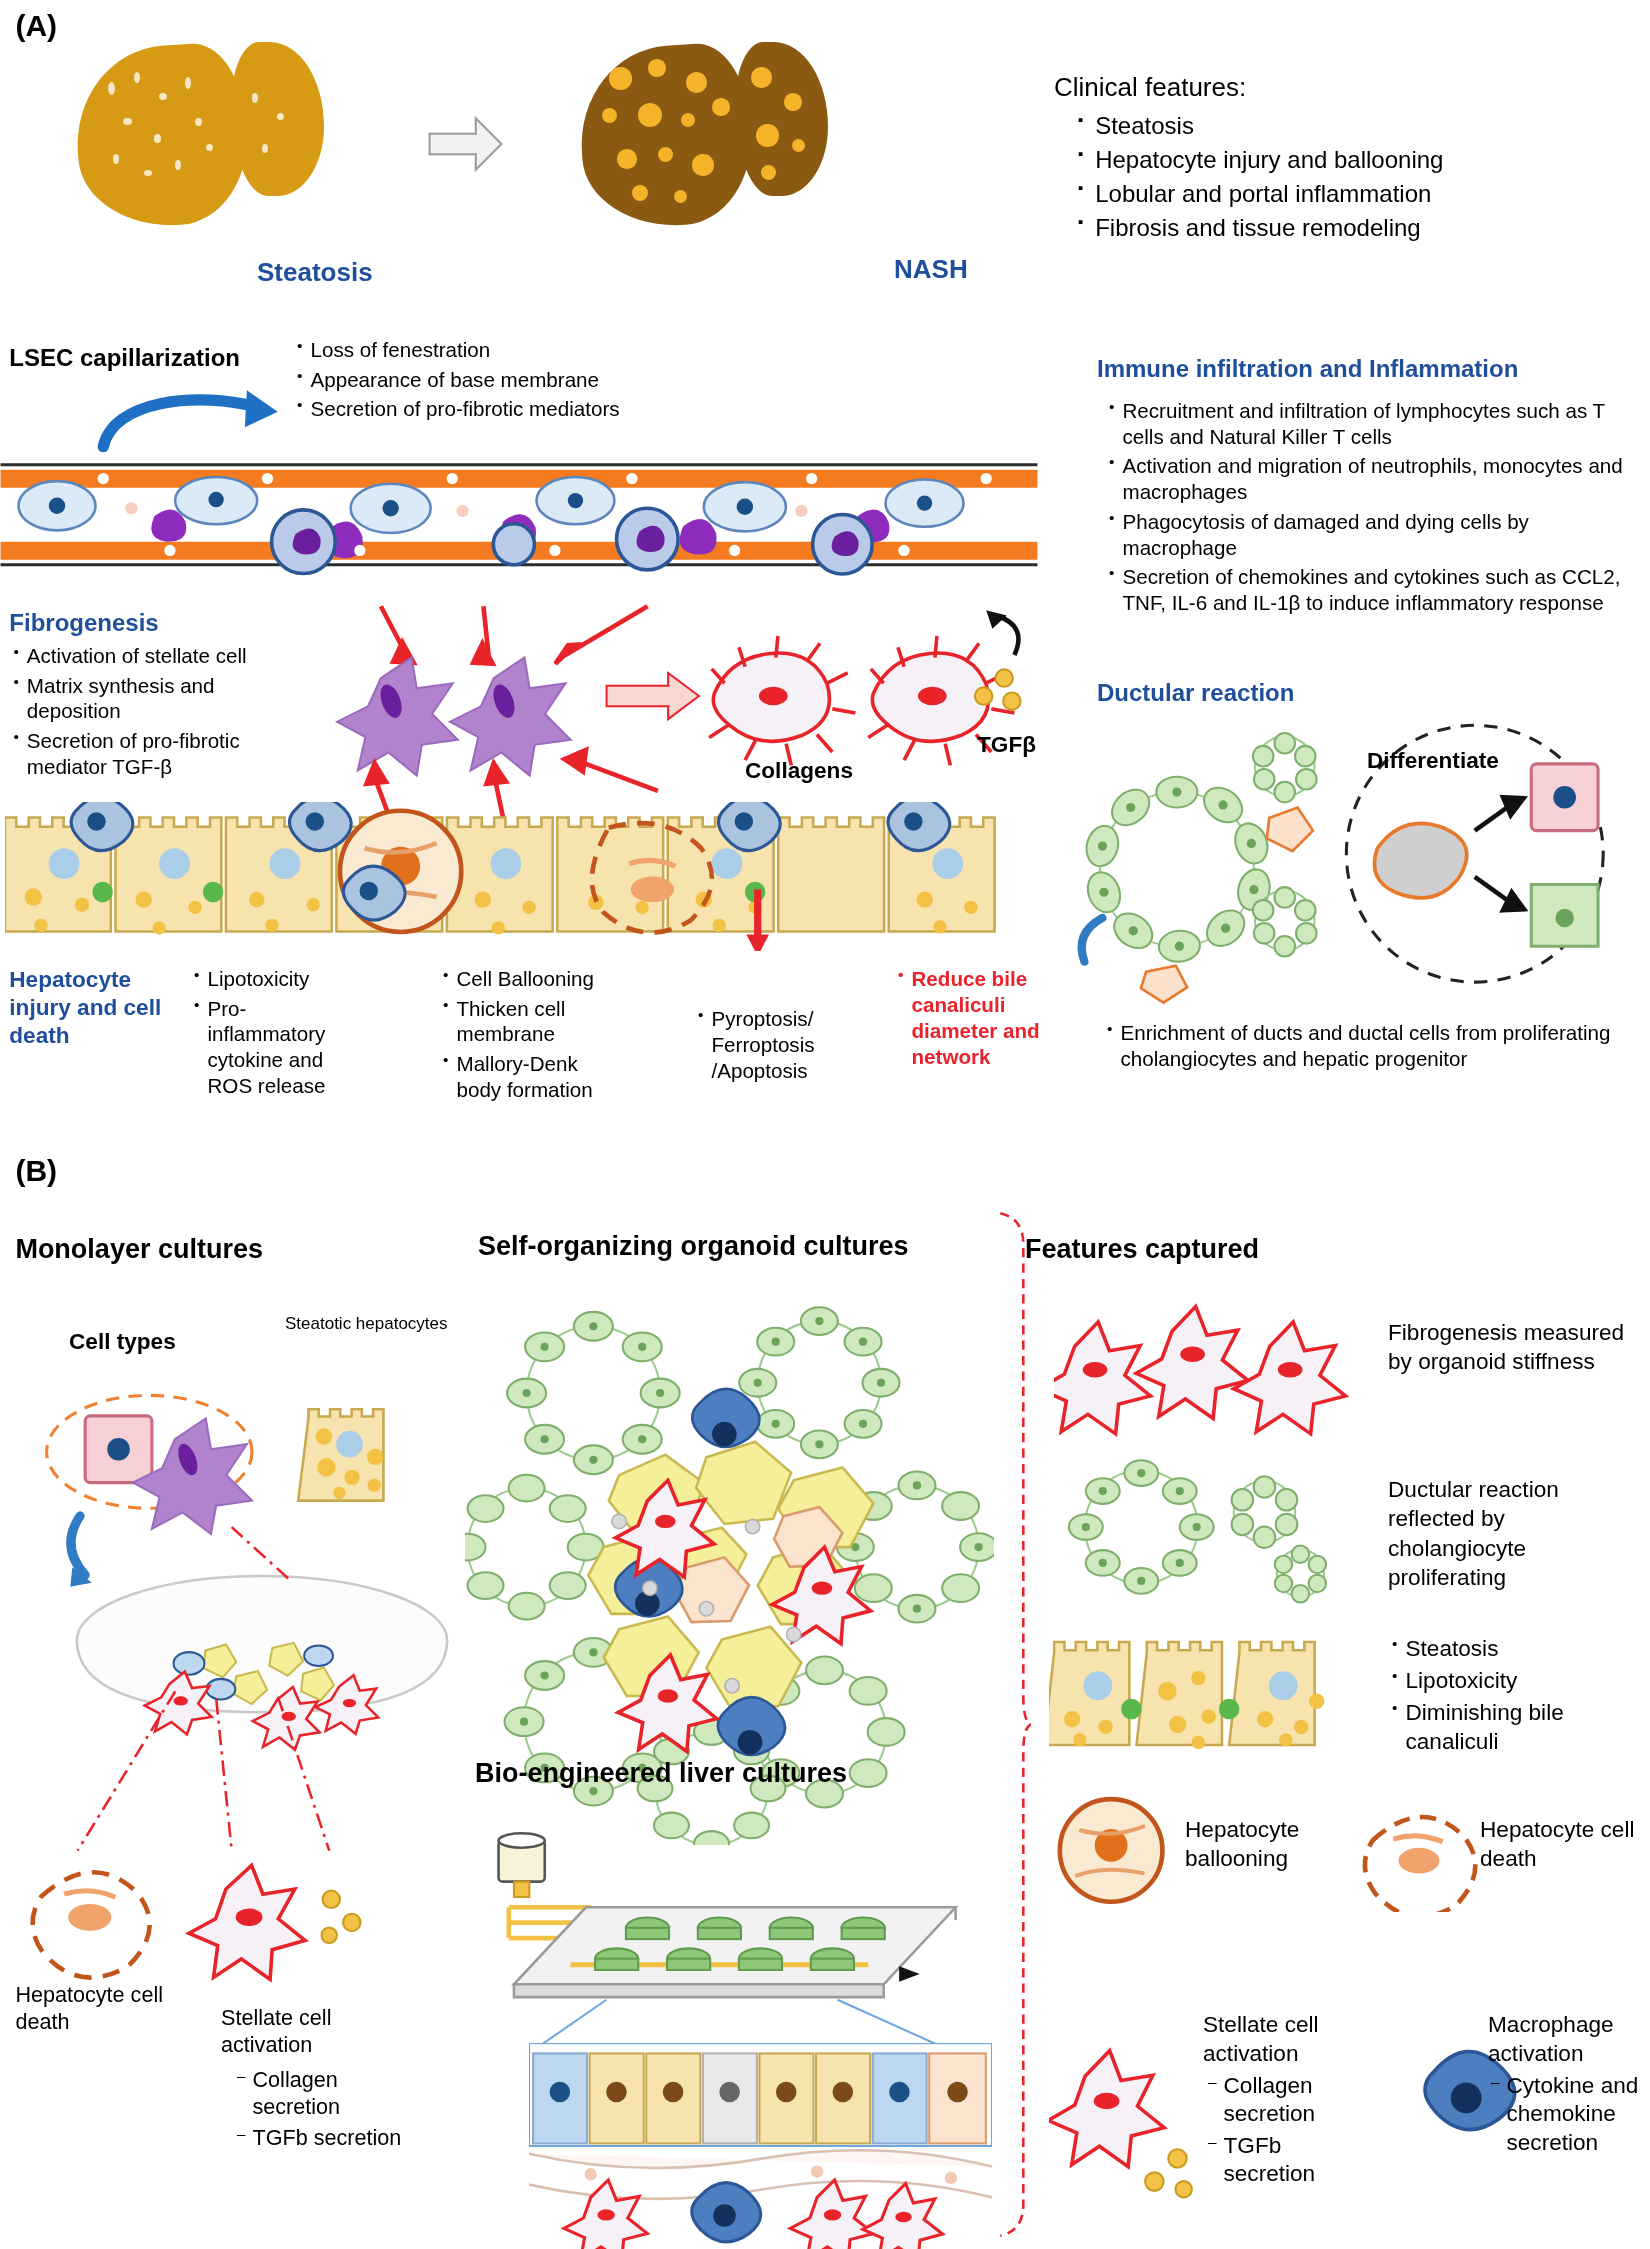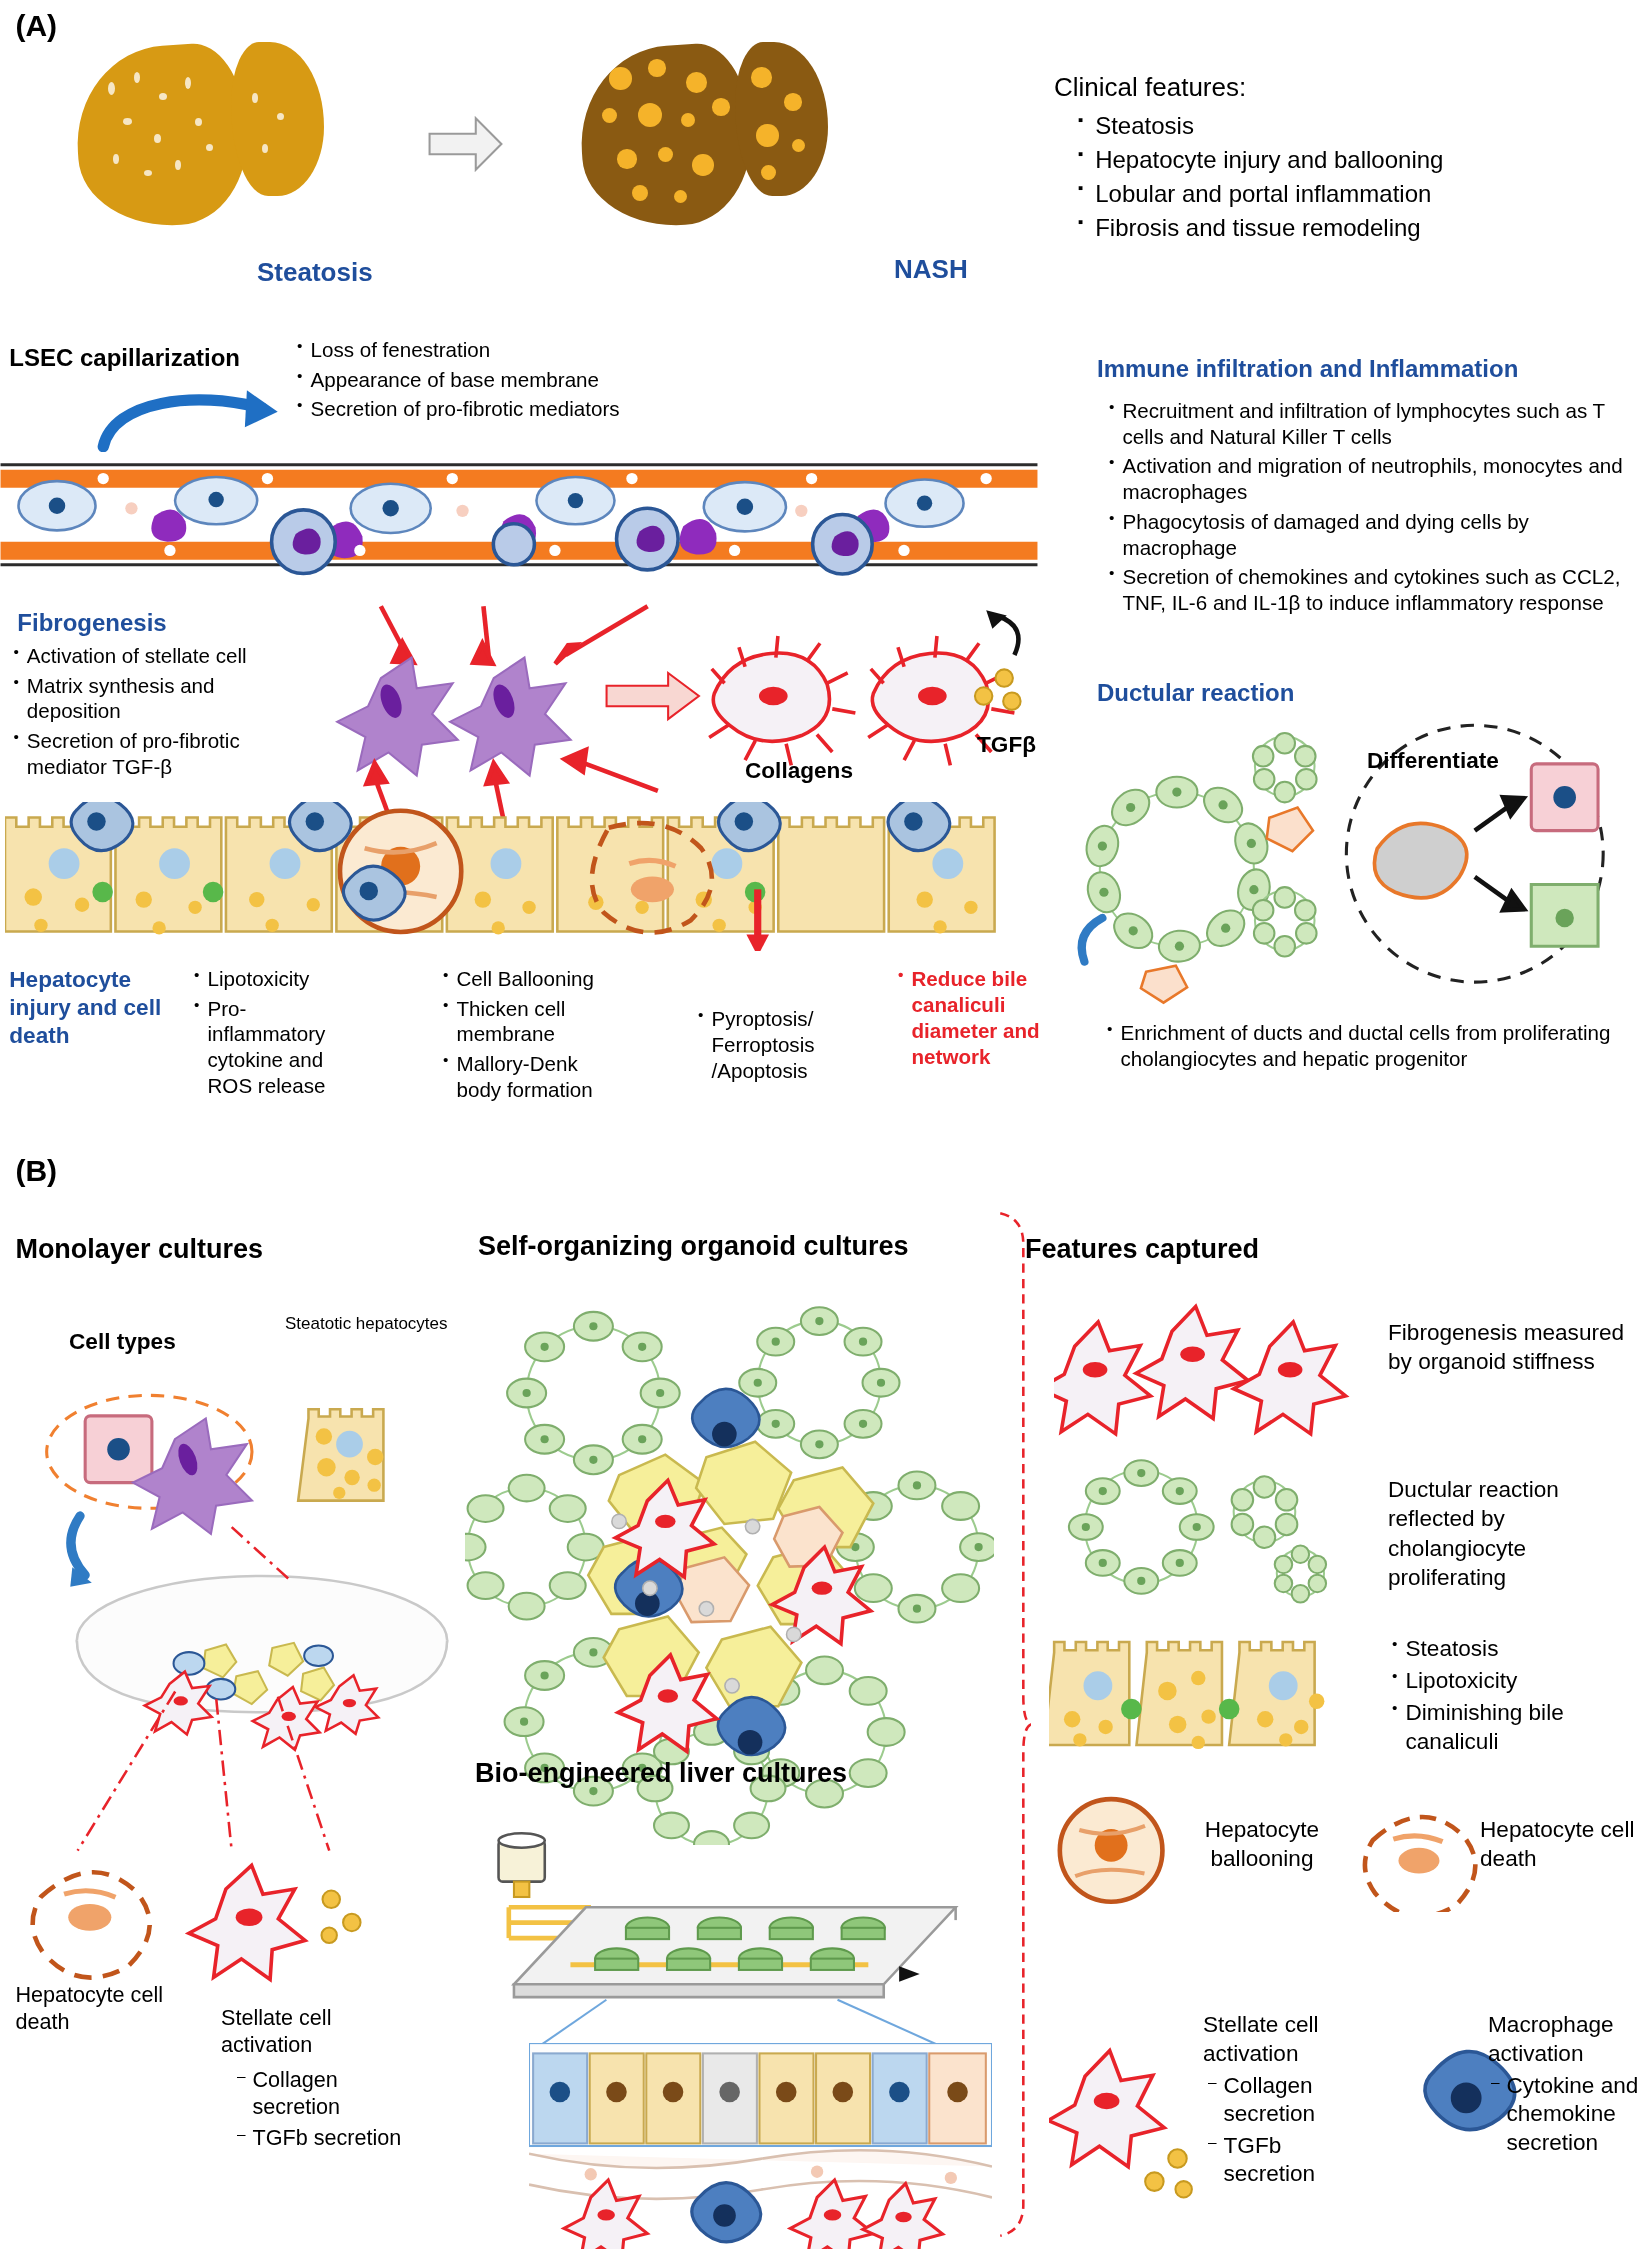--- a/index.html
+++ b/index.html
@@ -196,21 +196,21 @@
     </g>
 
     <g fill="#f7cfc0">
       <circle cx="255" cy="135" r="12"></circle>
         <circle cx="900" cy="140" r="12"></circle>
       <circle cx="1560" cy="140" r="12"></circle>
     </g>
   </svg>
 </div>
 
-<div class="abs" style="left:9.3px; top:609px; font-size:24px; color:#1f4e9c; font-weight:bold;margin-left:8px;">Fibrogenesis</div>
+<div class="abs" style="left:9.3px; top:609px; font-size:24px; color:#1f4e9c; font-weight:bold;">Fibrogenesis</div>
 <ul class="dot abs" style="left:9.3px; top:643px; font-size:20.6px; width:288px;">
   <li>Activation of stellate cell</li>
   <li>Matrix synthesis and deposition</li>
   <li>Secretion of pro-fibrotic mediator TGF-β</li>
 </ul>
 
 <div class="abs" style="left:288px; top:596px; width:750px; height:236px;">
   <svg viewBox="0 0 1460 460" width="750" height="236">
 
     <g stroke="#e8232a" stroke-width="9" fill="#e8232a">
@@ -940,21 +940,21 @@
       <circle cx="120" cy="100" r="32" fill="#e1701c"></circle>
       <path d="M50,160 q55,-22 135,-5 M58,70 q65,18 128,-8" stroke="#e8a06a" stroke-width="8" fill="none"></path>
     </g>
     <g transform="translate(600,0)">
       <path d="M30,90 q95,-85 175,-10 q56,66 -14,138 q-90,52 -156,-24 q-38,-52 -5,-104Z" fill="none" stroke="#c1551b" stroke-width="9" stroke-dasharray="32 20"></path>
       <ellipse cx="120" cy="130" r="40" rx="40" ry="25" fill="#f0a36a"></ellipse>
       <path d="M70,88 q48,-15 96,5" stroke="#f0a36a" stroke-width="10" fill="none"></path>
     </g>
   </svg>
 </div>
-<div class="abs" style="left:1185px; top:1815px; width:154px; font-size:22.6px; line-height:1.3;text-align:center;">Hepatocyte ballooning</div>
+<div class="abs" style="left:1185px; top:1815px; width:154px; font-size:22.6px; line-height:1.3;">Hepatocyte ballooning</div>
 <div class="abs" style="left:1480px; top:1815px; width:159px; font-size:22.6px; line-height:1.3;">Hepatocyte cell death</div>
 
 <div class="abs" style="left:1049px; top:1989px; width:596px; height:226px;">
   <svg viewBox="0 0 1160 440" width="596" height="226">
     <g fill="#f5f1f6" stroke="#e8232a" stroke-width="7">
       <path d="M70,170 l48,-50 l22,58 l62,-10 l-30,60 l52,42 l-64,16 l-6,60 l-56,-40 l-54,36 l10,-62 l-56,-24 l52,-30Z"></path>
     </g>
     <ellipse cx="112" cy="218" rx="25" ry="16" fill="#e8232a"></ellipse>
     <g fill="#f3c244" stroke="#c89a20" stroke-width="4">
       <circle cx="250" cy="330" r="18"></circle>

